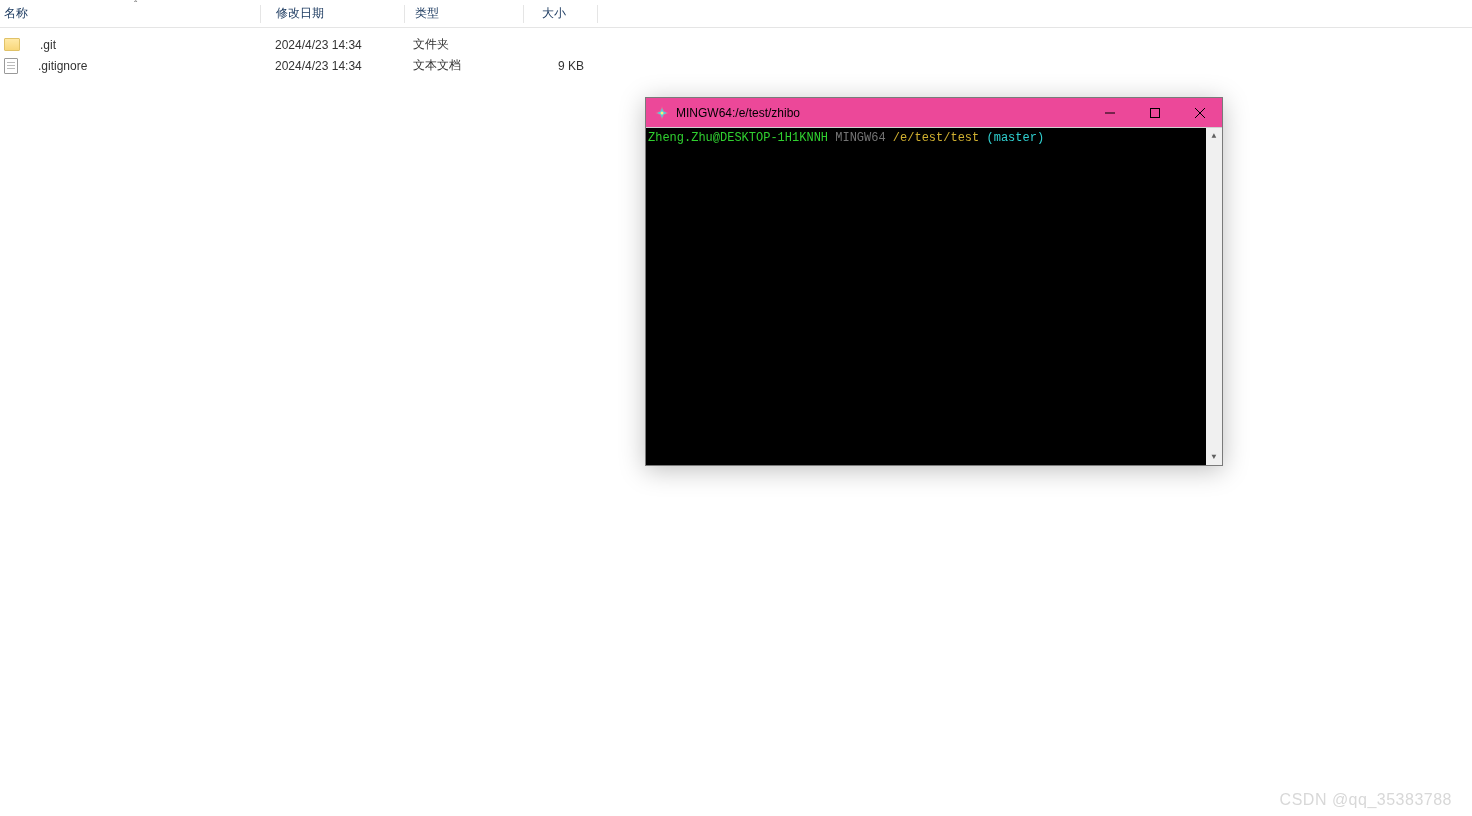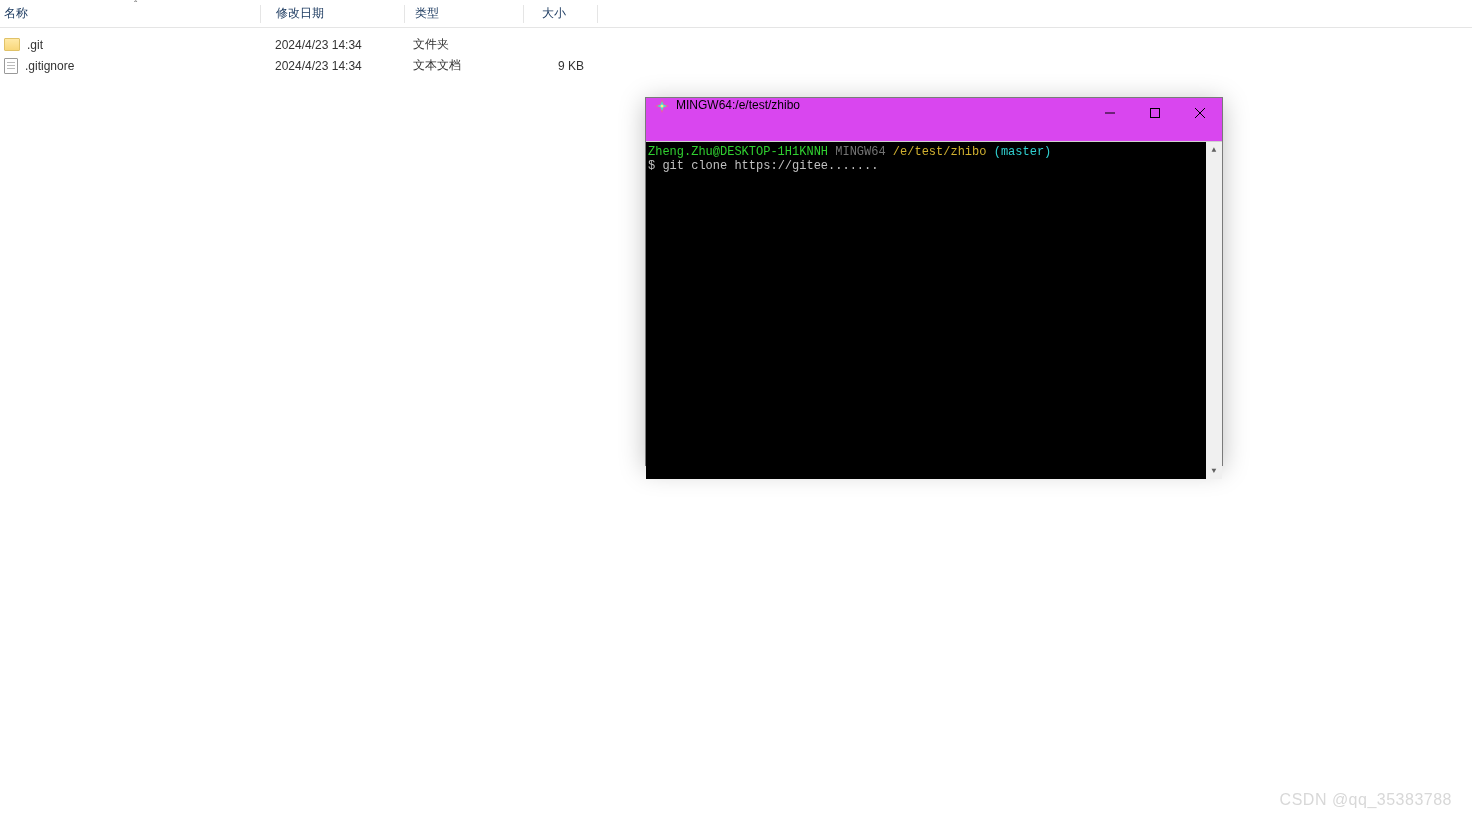--- a/index.html
+++ b/index.html
@@ -40,21 +40,21 @@
       color: #666;
       font-size: 10px;
     }
 
     .file-row {
       display: flex;
       height: 21px;
       align-items: center;
       color: #333;
     }
-    .file-row .col-name { display: flex; align-items: center; gap: 7px; }
+    .file-row .col-name { display: flex; align-items: center; gap: 20px; }
     .file-row .col-size { text-align: right; padding-right: 10px; justify-content: flex-end; display: flex; width: 73px; }
 
     .folder-icon {
       width: 16px; height: 13px;
       background: linear-gradient(#ffe9a6, #f8d77a);
       border: 1px solid #e0c268;
       border-radius: 1px;
       display: inline-block;
     }
     .file-icon {
@@ -78,24 +78,24 @@
       position: absolute;
       left: 645px;
       top: 97px;
       width: 578px;
       height: 369px;
       background: #ffffff;
       border: 1px solid #7a7a7a;
       box-shadow: 0 4px 24px rgba(0,0,0,0.25);
     }
     .titlebar {
-      height: 44px;
-      display: flex;
-      align-items: flex-start;
-      background: #d946ef;
+      height: 30px;
+      display: flex;
+      align-items: center;
+      background: #ec4899;
       border-bottom: 1px solid #d0d0d0;
     }
     .titlebar-icon {
       width: 16px; height: 16px;
       margin-left: 8px;
       display: inline-block;
     }
     .titlebar-title {
       margin-left: 6px;
       flex: 1;
@@ -229,28 +229,23 @@
           <line x1="10" y1="0" x2="0" y2="10" stroke="currentColor" stroke-width="1"></line>
         </svg>
     </div>
   </div>
   <div class="terminal-body">
     <div>
       <span class="t-user">Zheng.Zhu@DESKTOP-1H1KNNH</span>
       <span> </span>
       <span class="t-host">MINGW64</span>
       <span> </span>
-      <span class="t-path">/e/test/zhibo</span>
+      <span class="t-path">/e/test/test</span>
       <span> </span>
       <span class="t-branch">(master)</span>
-    </div>
-    <div>
-      <span class="t-cmd">$</span>
-      <span> </span>
-      <span class="t-cmd">git clone https://gitee.......</span>
     </div>
     <div class="terminal-scrollbar">
       <div class="sb-btn">▲</div>
       <div class="sb-btn down">▼</div>
     </div>
   </div>
 </div>
 
 <div class="watermark">CSDN @qq_35383788</div>
 

